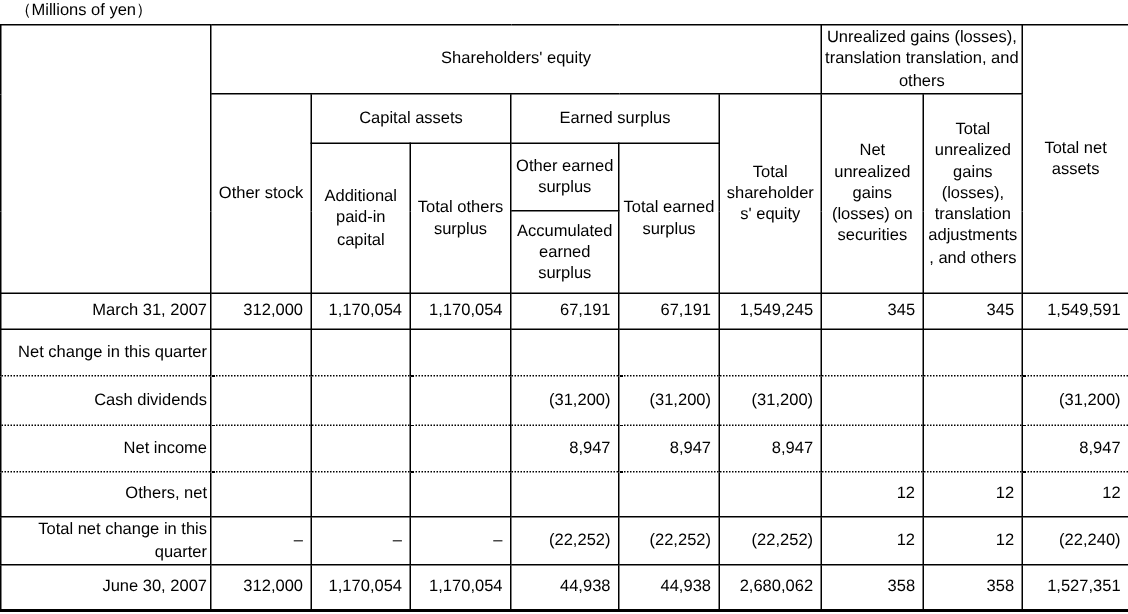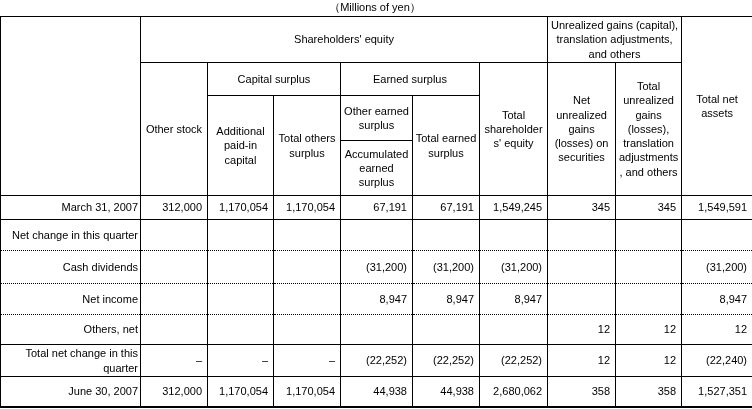--- a/index.html
+++ b/index.html
@@ -2,22 +2,22 @@
 <html><head>
 <meta charset="utf-8">
 <style>
   html,body { margin:0; padding:0; background:#fff; }
   .page {
     position:relative; width:752px; height:409px; background:#ffffff;
     font-family:"Liberation Sans","DejaVu Sans",sans-serif;
     font-size:11px; color:#000; overflow:hidden;
   }
   .unit-note {
-    height:16px; line-height:15px; text-align:center;
-    padding-right:2px; font-size:11px;
+    height:16px; line-height:15px; text-align:left;
+    padding-right:2px; font-size:11px;padding-left:10px;
   }
   table.statement {
     border-collapse:collapse; table-layout:fixed;
     width:752px; border:1px solid #000; border-bottom:2px solid #000;
   }
   th, td {
     border:1px solid #000; font-weight:normal; font-size:11px;
     line-height:1.3; padding:1px 2px; vertical-align:middle;
     word-wrap:break-word;
   }
@@ -45,26 +45,26 @@
         <col style="width:67px">
       <col style="width:68px">
         <col style="width:68px">
         <col style="width:66px">
       <col style="width:71px">
     </colgroup>
     <thead>
       <tr style="height:46px">
         <th rowspan="4"></th>
         <th colspan="6">Shareholders' equity</th>
-        <th colspan="2">Unrealized gains (capital), translation adjustments, and others</th>
+        <th colspan="2">Unrealized gains (losses), translation translation, and others</th>
         <th rowspan="4">Total net assets</th>
       </tr>
       <tr style="height:33px">
         <th rowspan="3">Other stock</th>
-        <th colspan="2">Capital surplus</th>
+        <th colspan="2">Capital assets</th>
         <th colspan="2">Earned surplus</th>
         <th rowspan="3">Total shareholders' equity</th>
         <th rowspan="3">Net unrealized gains (losses) on securities</th>
         <th rowspan="3">Total unrealized gains (losses), translation adjustments, and others</th>
       </tr>
       <tr style="height:45px">
         <th rowspan="2">Additional paid-in capital</th>
         <th rowspan="2">Total others surplus</th>
         <th>Other earned surplus</th>
         <th rowspan="2">Total earned surplus</th>

